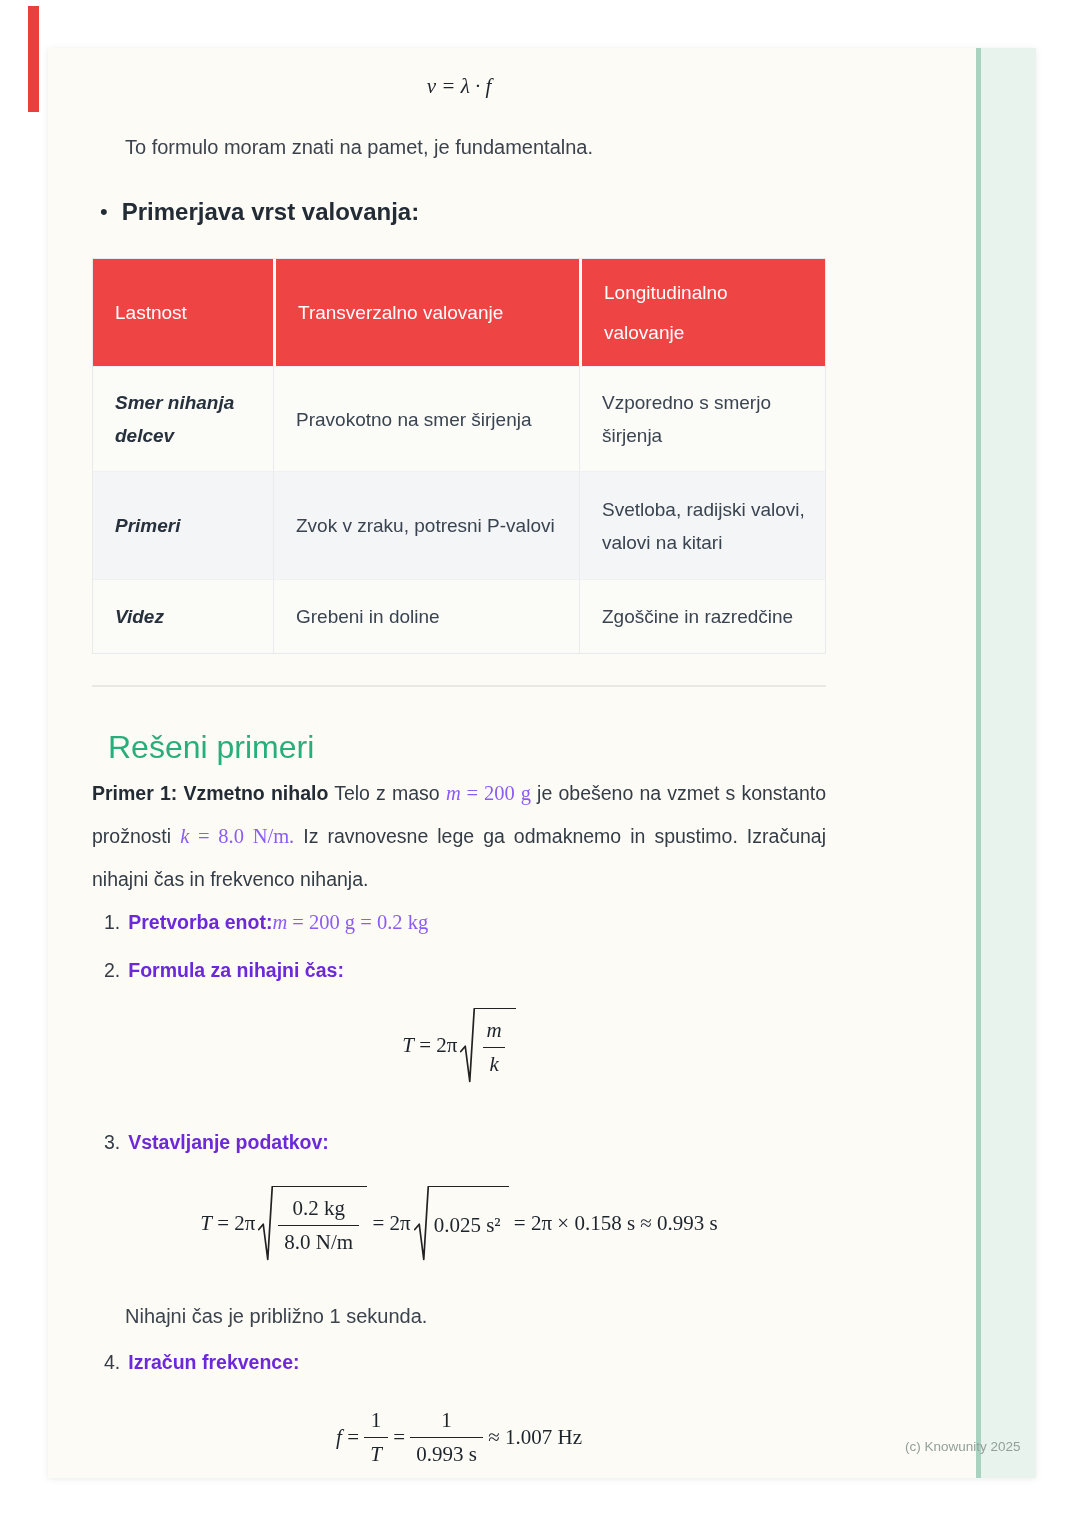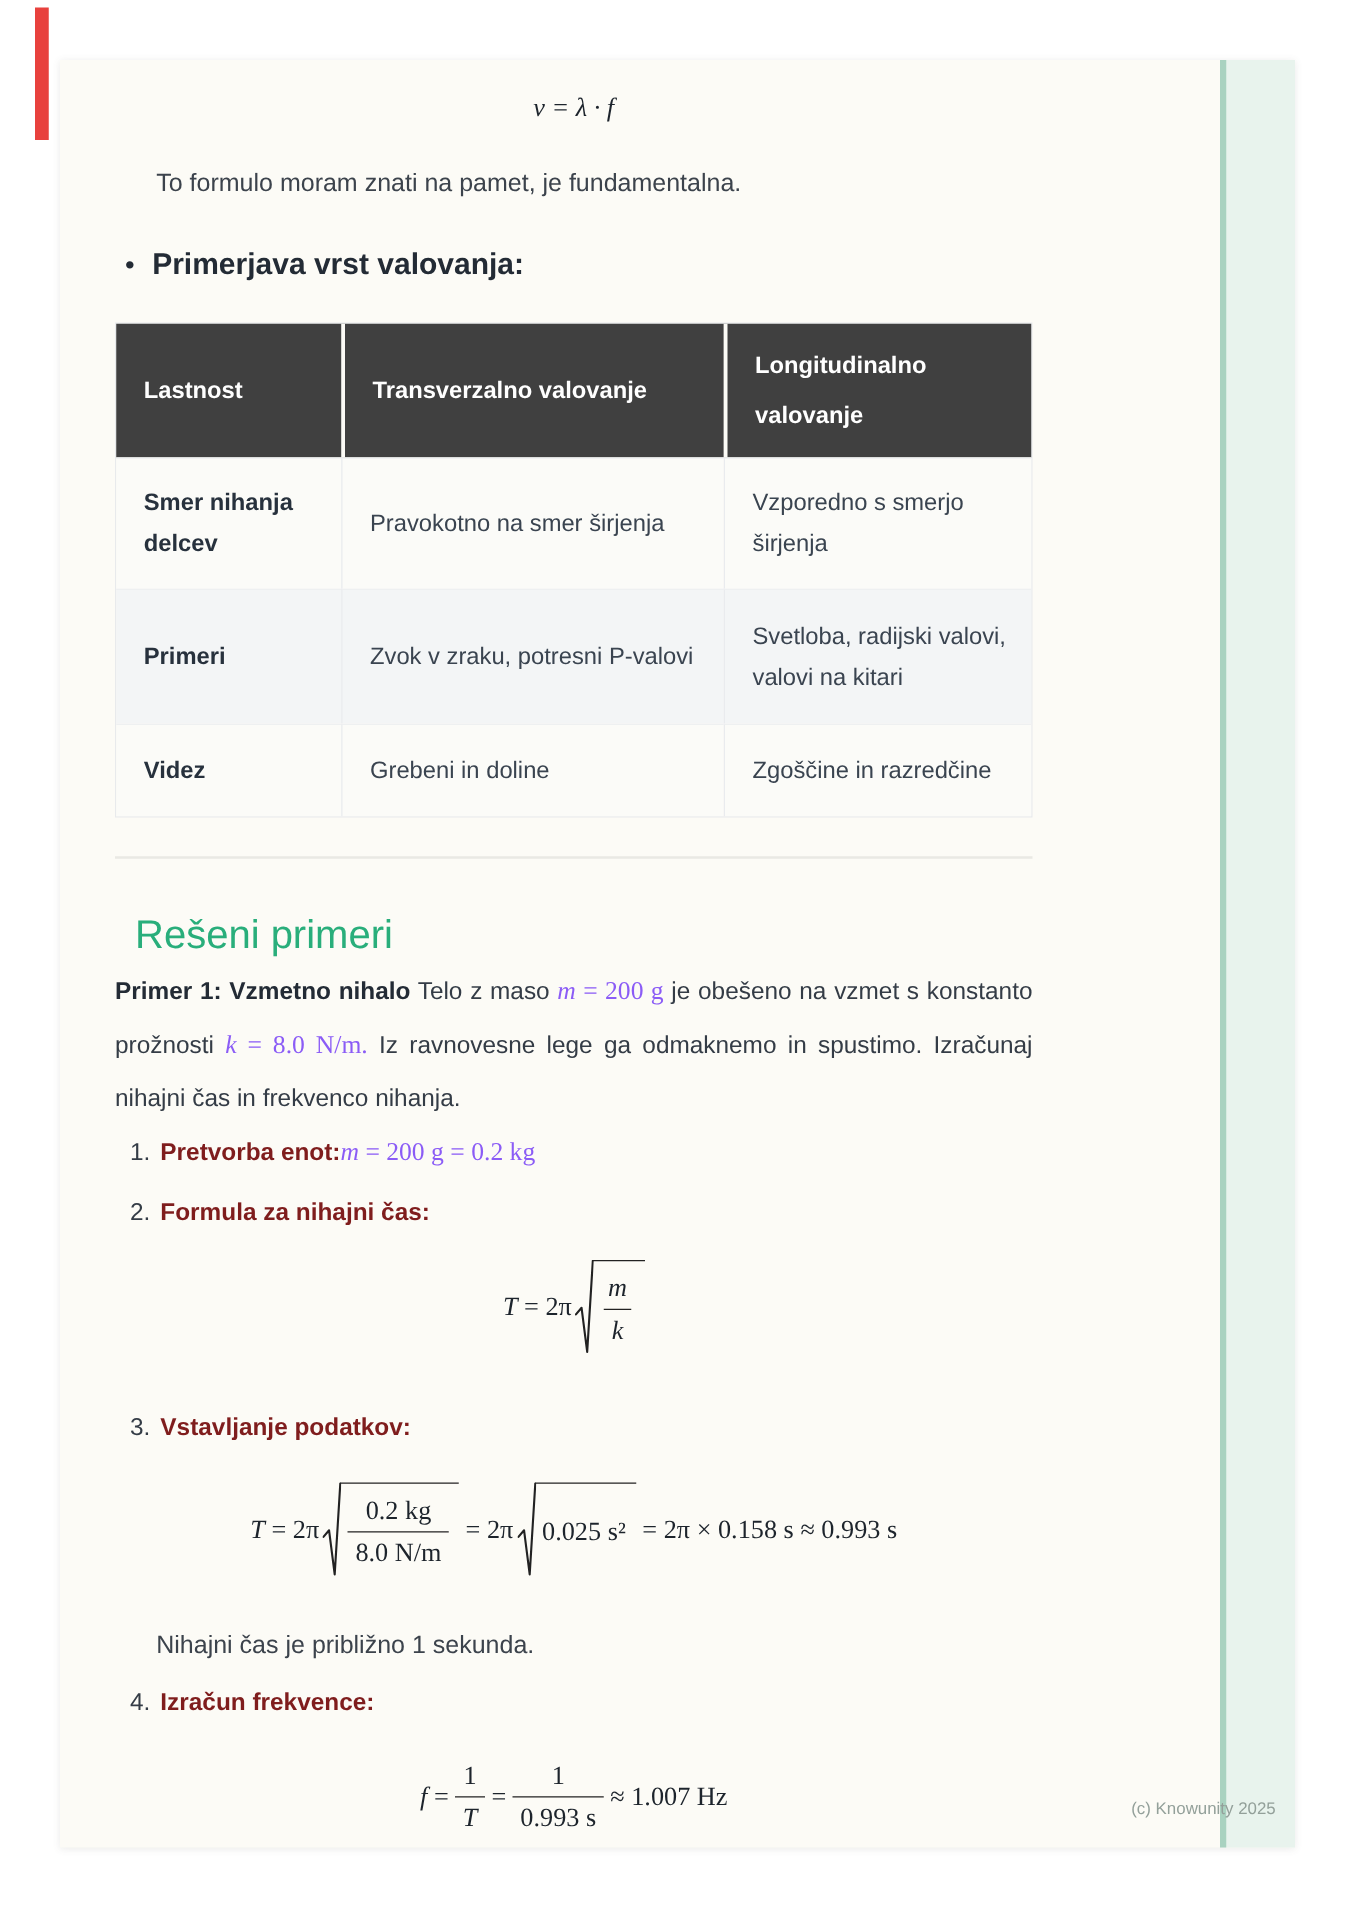--- a/index.html
+++ b/index.html
@@ -35,41 +35,41 @@
   .bullet-row{position:absolute;left:8px;top:150px;display:flex;align-items:center;gap:14px;}
   .bullet-dot{font-size:22px;line-height:1;color:#232b35;}
   .bullet-text{font-size:24px;font-weight:700;color:#232b35;}
 
   .wave-table{
     position:absolute;left:0;top:210px;width:734px;box-sizing:border-box;
     display:grid;grid-template-columns:180px 306px 246px;grid-template-rows:107px 105px 108px 74px;
     border:1px solid #e8eaec;
   }
   .th{
-    background:#404040;color:#ffffff;font-weight:700;font-size:19px;line-height:40px;
+    background:#ef4444;color:#ffffff;font-weight:400;font-size:19px;line-height:40px;
     display:flex;align-items:center;padding:0 14px 0 22px;box-sizing:border-box;
   }
   .th.c2,.th.c3{border-left:3px solid #fcfbf6;}
   .td{
     font-size:19px;line-height:33px;color:#3a4450;background:#fbfbf8;
     display:flex;align-items:center;padding:0 14px 0 22px;box-sizing:border-box;border-top:1px solid #eef0f1;
   }
   .td.c2,.td.c3{border-left:1px solid #e9ebee;}
-  .td.lbl{font-weight:700;color:#27313d;}
+  .td.lbl{font-weight:700;color:#27313d;font-style:italic;}
   .td.r2{background:#f3f5f6;}
 
   .divider{position:absolute;left:0;top:637px;width:734px;height:2px;background:#e9e9e4;}
   .heading{position:absolute;left:0;top:660px;margin:16px;font-size:32px;line-height:46px;font-weight:400;color:#29ae7b;}
   .problem{
     position:absolute;left:0;top:724px;width:734px;margin:0;
     font-size:19.5px;line-height:43px;color:#343c46;text-align:justify;
   }
   .problem b{color:#232b35;}
   .step{position:absolute;left:12px;display:flex;gap:8px;font-size:19.5px;line-height:26px;color:#343c46;}
-  .step-title{font-weight:700;color:#7f1d1d;}
+  .step-title{font-weight:700;color:#6d28d9;}
   .copyright{position:absolute;left:857px;top:1391px;z-index:3;font-size:13.5px;color:#93a09a;white-space:nowrap;}
 </style>
 </head>
 <body>
 
 <div class="red-marker"></div>
 
 <div class="page">
   <div class="stripe"></div>
 

